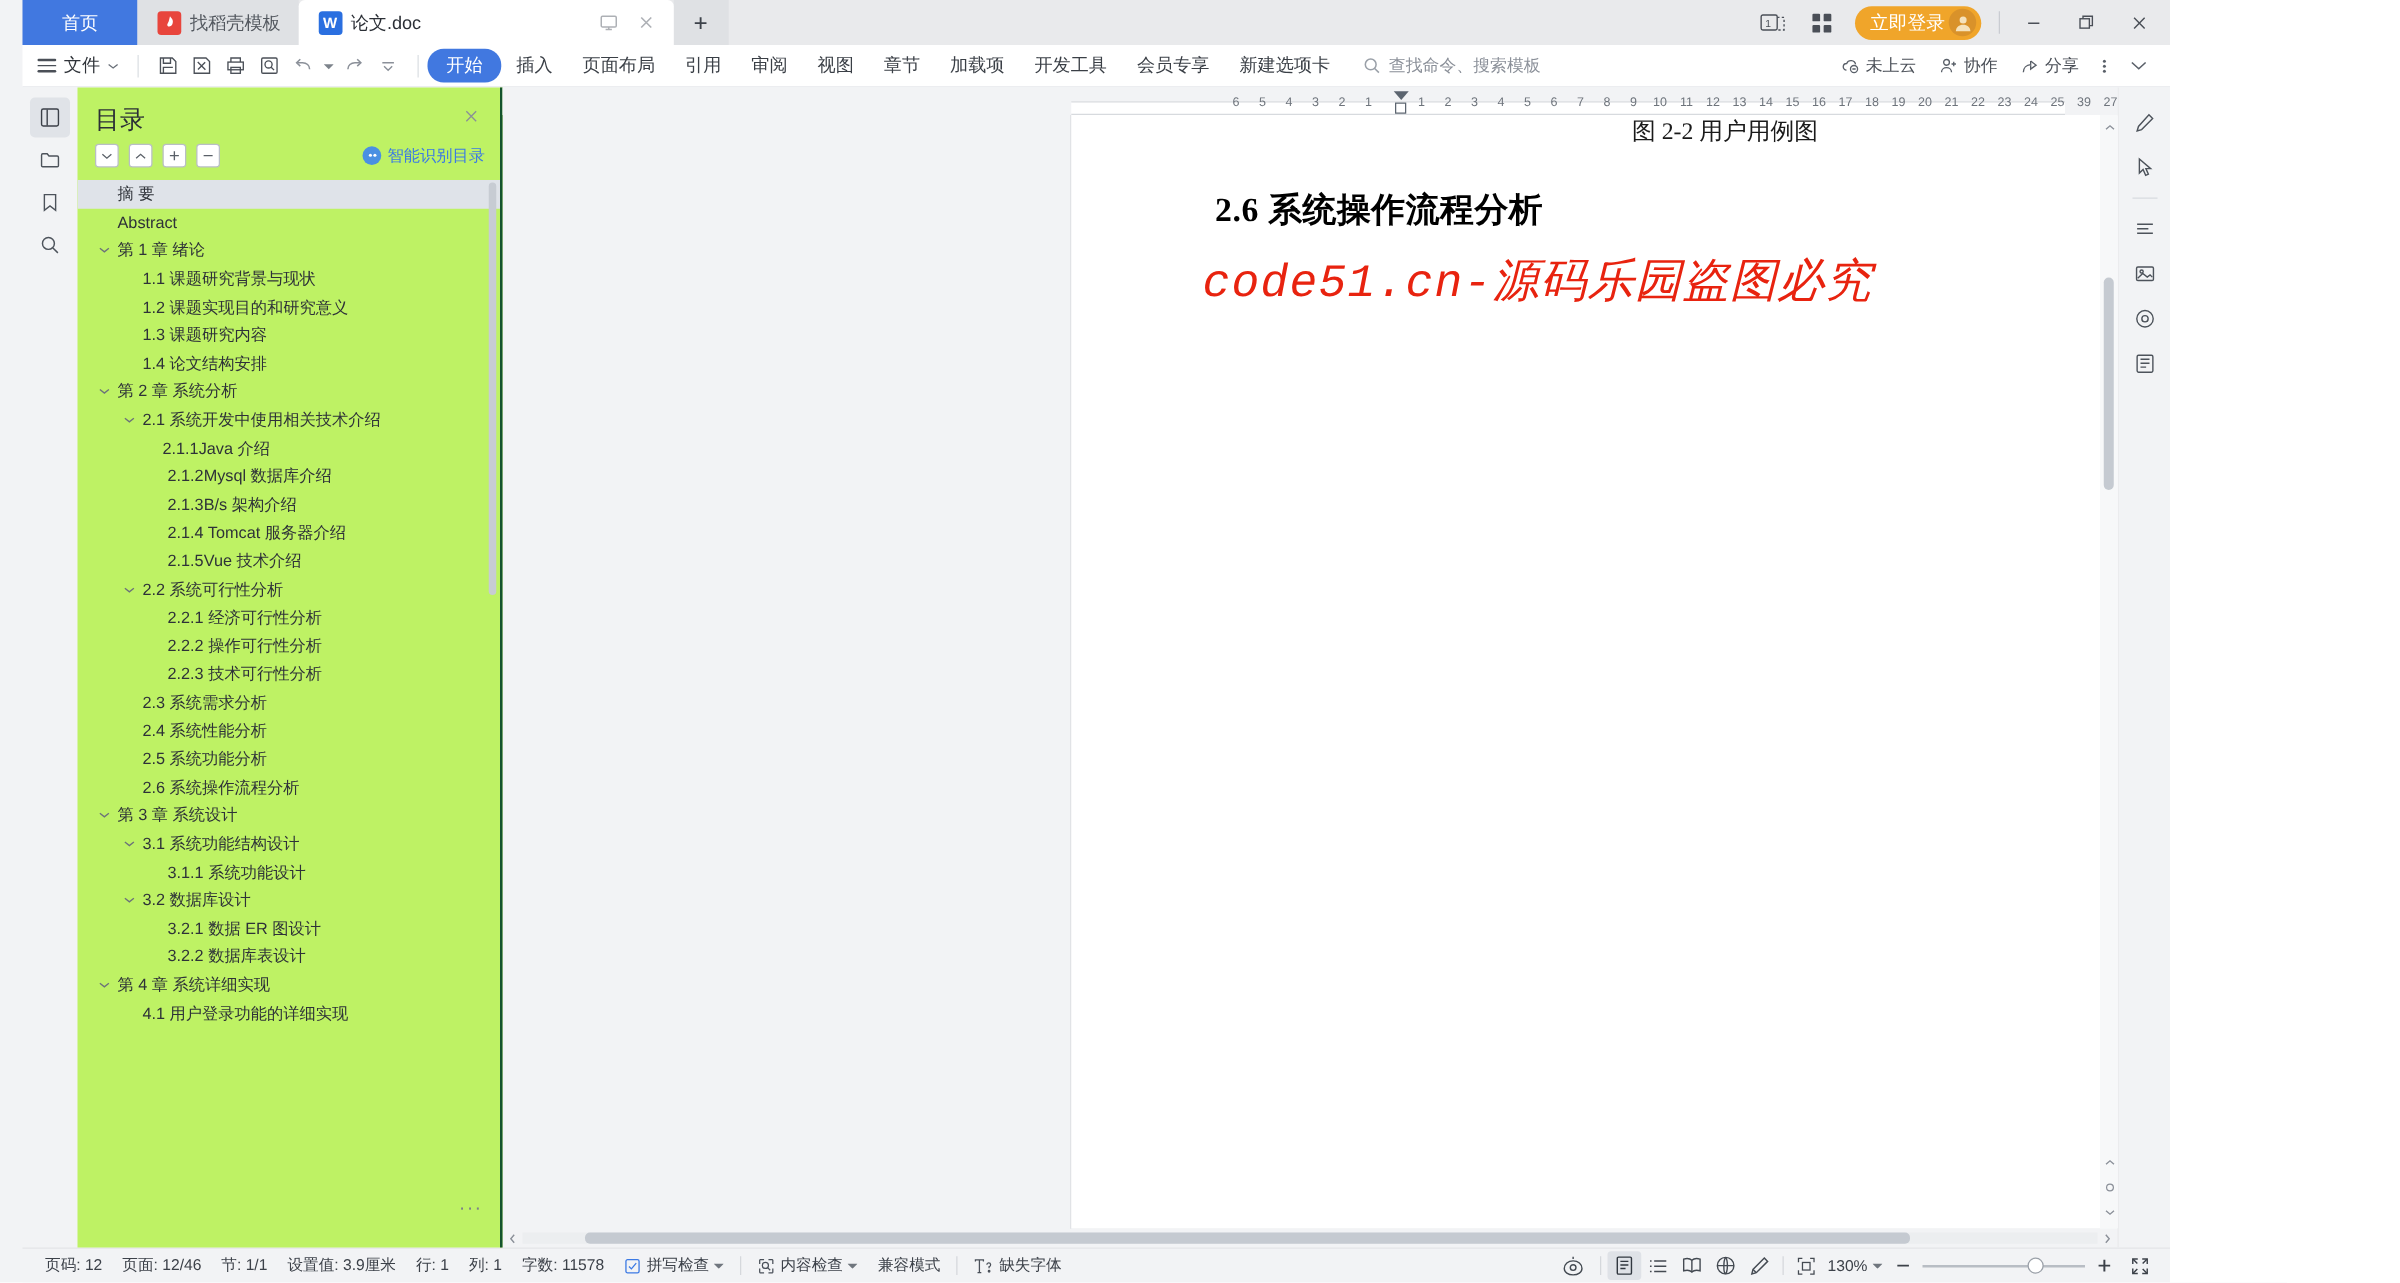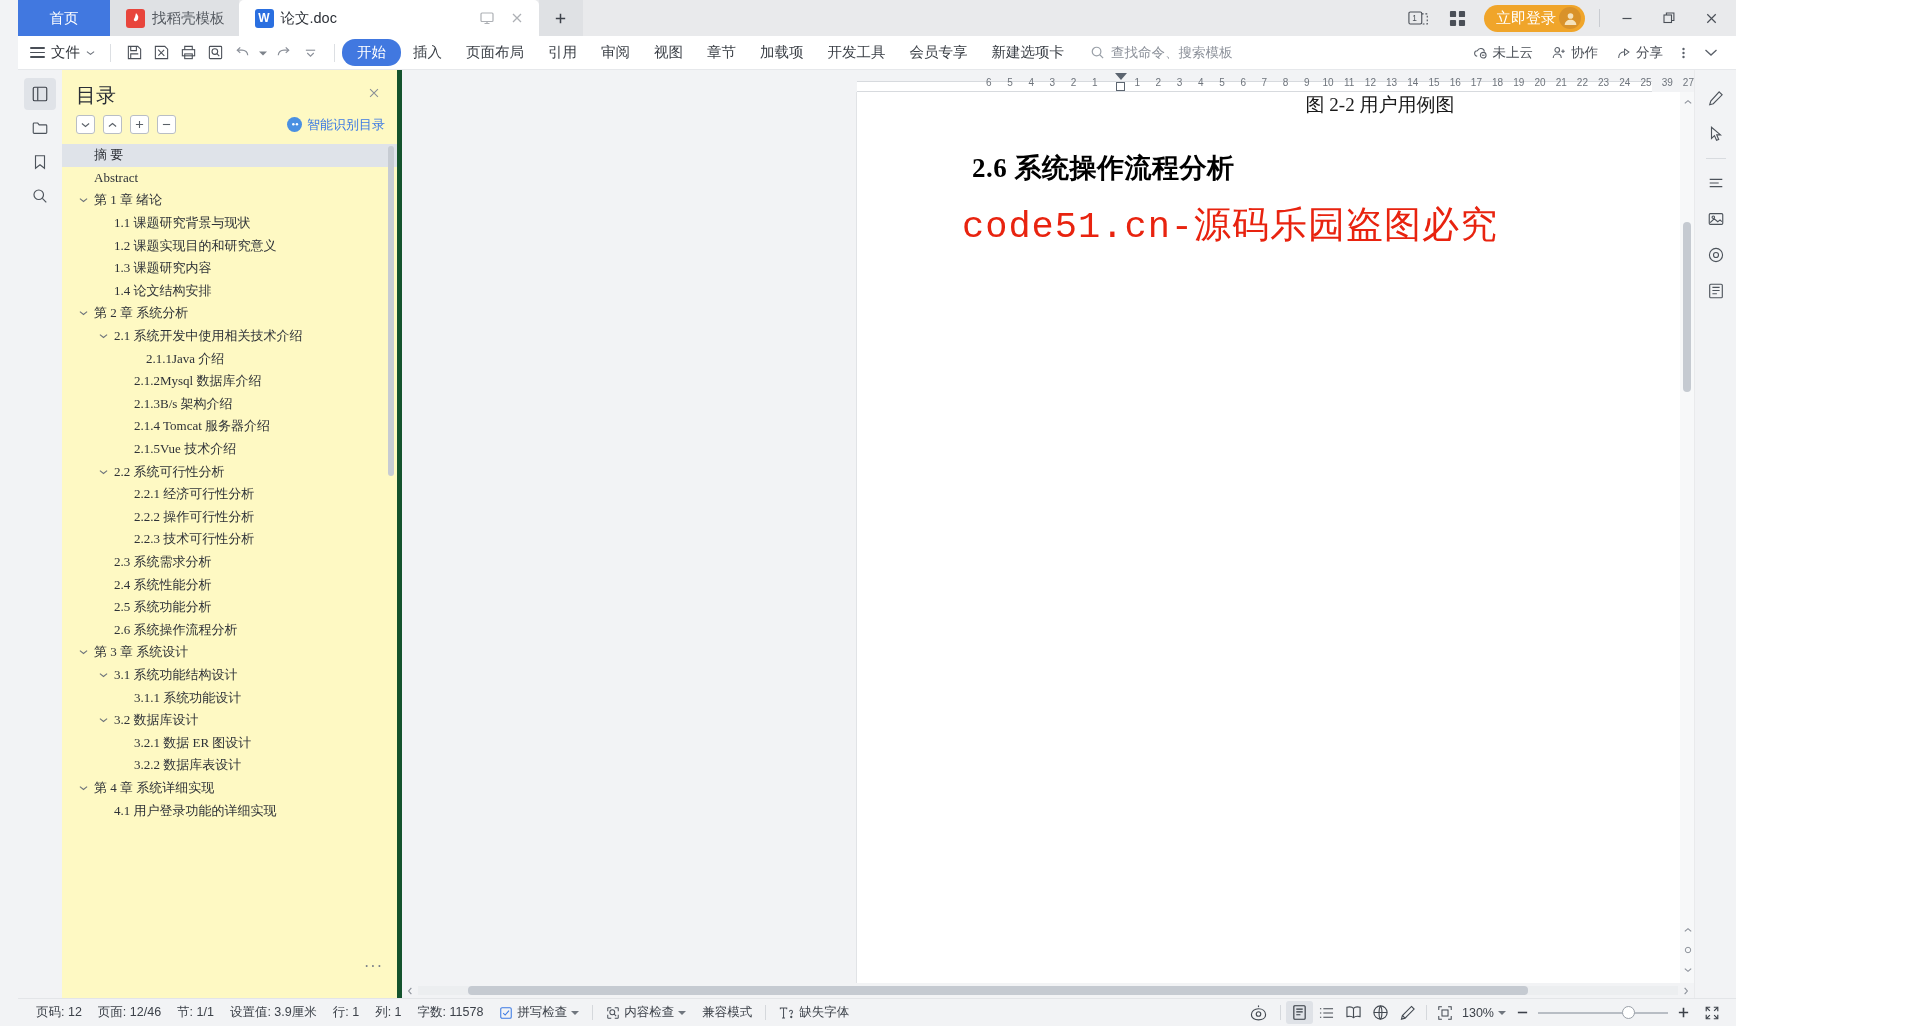--- a/index.html
+++ b/index.html
@@ -70,22 +70,22 @@
   .body { flex: 1; display: flex; min-height: 0; background: #f2f3f5; }
 
   
   .rail { width: 44px; background: #f2f3f5; display: flex; flex-direction: column;
     align-items: center; padding-top: 8px; gap: 2px; flex: none; }
   .rail-btn { width: 32px; height: 32px; display: flex; align-items: center; justify-content: center;
     color: #4d535b; border-radius: 4px; }
   .rail-btn.active { background: #e0e3e8; }
 
   
-  .toc { width: 340px; background: #fef9c3; display: flex; flex-direction: column; flex: none;
-    border-right: 5px solid #14532d; position: relative; font-family: Liberation Serif, serif; }
+  .toc { width: 340px; background: #bef264; display: flex; flex-direction: column; flex: none;
+    border-right: 2px solid #14532d; position: relative; }
   .toc-head { display: flex; align-items: flex-start; padding: 12px 12px 0 14px; }
   .toc-title { font-size: 20px; color: #2b2f36; font-weight: normal; }
   .toc-close { margin-left: auto; color: #8a8f97; padding: 4px; }
   .toc-tools { display: flex; align-items: center; padding: 6px 12px 8px 14px; gap: 8px; }
   .tool-sq { width: 19px; height: 19px; border: 1px solid #b9bec5; border-radius: 3px;
     display: flex; align-items: center; justify-content: center; color: #5a6068; font-size: 11px; background:#fff; }
   .smart { margin-left: auto; display: flex; align-items: center; gap: 5px; color: #3c7ae4; font-size: 13px; }
   .smart-dot { width: 15px; height: 15px; border-radius: 50%; background: #4a90e2; display:flex;align-items:center;justify-content:center; }
   .toc-list { flex: 1; overflow: hidden; padding: 2px 0 0 0; position: relative; }
   .toc-item { display: flex; align-items: center; height: 22.6px; font-size: 13px; color: #2e3238;
@@ -477,21 +477,21 @@
             <div class="toc-item">
               <span class="caret" style="margin-left: 34px;">
                 <svg width="9" height="6" viewBox="0 0 10 6" fill="none" stroke="#6c727a" stroke-width="1.2">
                   <path d="M1 1.4 L5 4.6 L9 1.4"></path>
                 </svg>
               </span>
               <span style="margin-left: 4px;">2.1 系统开发中使用相关技术介绍</span>
             </div>
             <div class="toc-item">
               <span class="caret" style="margin-left: 54px;"></span>
-              <span style="margin-left: 16px;">2.1.1Java 介绍</span>
+              <span style="margin-left: 0;">2.1.1Java 介绍</span>
             </div>
             <div class="toc-item">
               <span class="caret" style="margin-left: 54px;"></span>
               <span style="margin-left: 4px;">2.1.2Mysql 数据库介绍</span>
             </div>
             <div class="toc-item">
               <span class="caret" style="margin-left: 54px;"></span>
               <span style="margin-left: 4px;">2.1.3B/s 架构介绍</span>
             </div>
             <div class="toc-item">
@@ -642,21 +642,21 @@
           </div>
         <div class="ruler-tri" style="left:713px; bottom:12px;"></div>
         <div class="ruler-indent" style="left:714px; bottom:1px;"></div>
       </div>
 
       <div class="canvas-wrap">
         <div class="page">
           <div class="page-inner">
             <div class="fig-caption">图 2-2 用户用例图</div>
             <div class="h2">2.6 系统操作流程分析</div>
-            <div class="watermark" style="color: rgb(232, 35, 15);">code51.cn-源码乐园盗图必究</div>
+            <div class="watermark" style="color: rgb(232, 35, 15); font-style: italic;">code51.cn-源码乐园盗图必究</div>
           </div>
         </div>
 
         <div class="vsb">
           <div class="vsb-btn" style="top:4px;">
             <svg width="8" height="6" viewBox="0 0 10 6" fill="none" stroke="#8b9099" stroke-width="1.4">
                 <path d="M1 4.7 L5 1.3 L9 4.7"></path>
               </svg>
           </div>
           <div class="vsb-thumb"></div>

